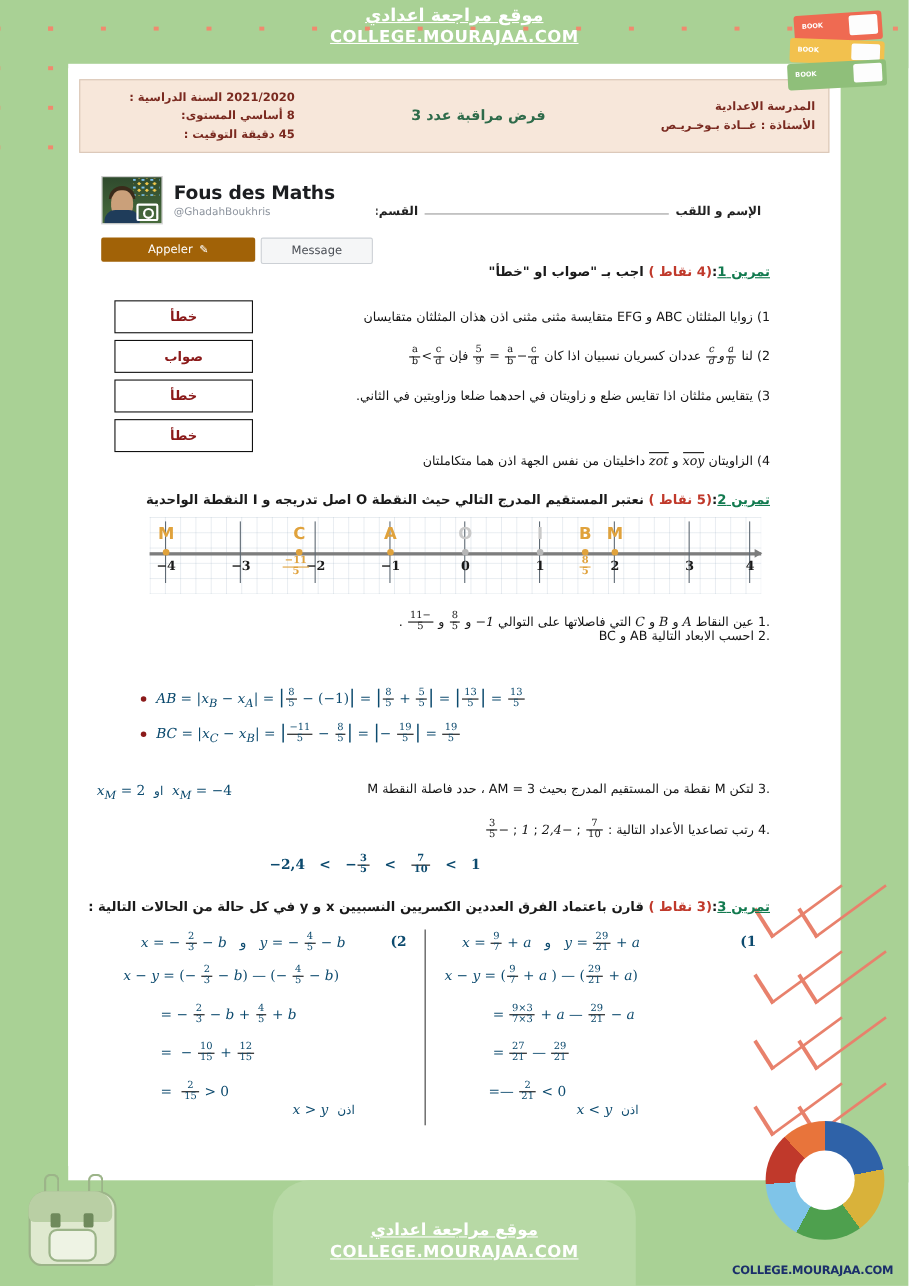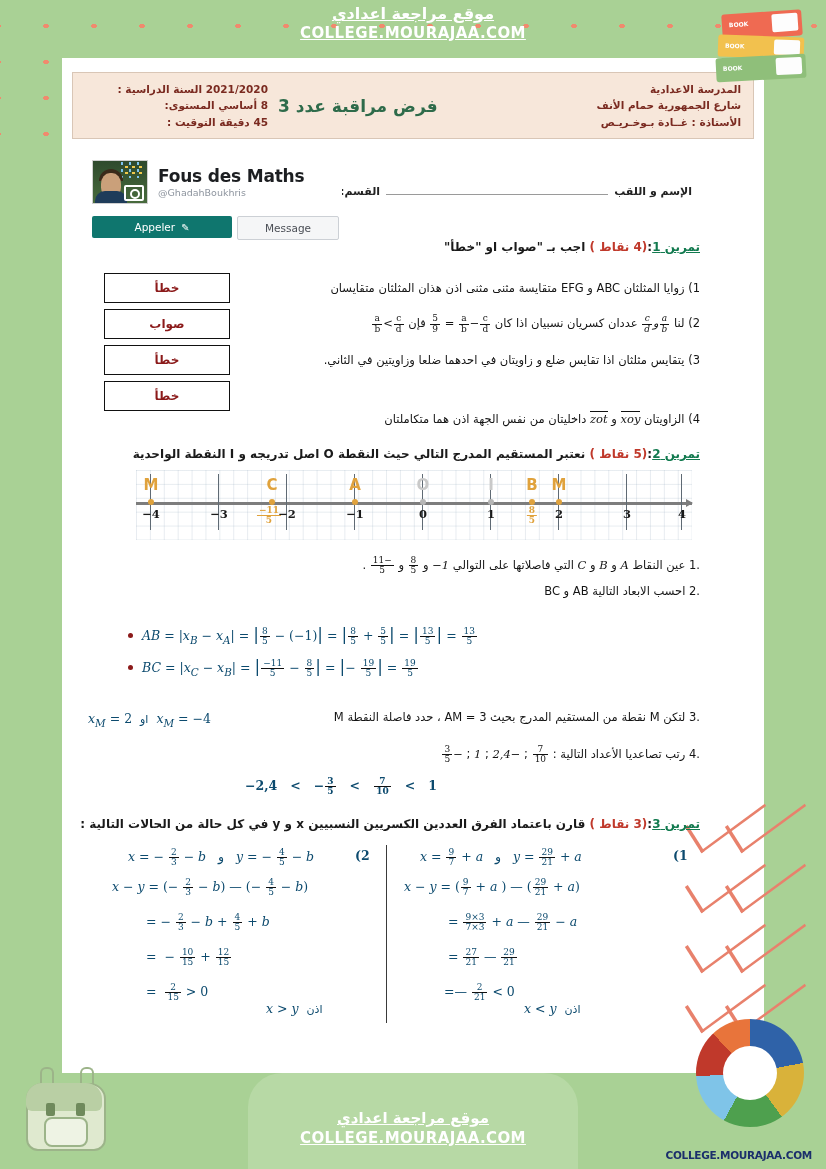--- a/index.html
+++ b/index.html
@@ -65,22 +65,22 @@
     background:#f7e7da; border:1px solid #d9c6b6;
     display:flex; align-items:center;
   }
   .hdr-left, .hdr-right {
     color:#7a2a20; font-weight:bold; font-size:10.5px; line-height:1.55;
     direction:rtl; text-align:right;
   }
   .hdr-left { width:195px; padding-right:10px; }
   .hdr-right { width:245px; padding-right:12px; margin-left:auto; }
   .hdr-center {
-    flex:1; text-align:left;
-    color:#2e6b4a; font-weight:bold; font-size:17px; direction:rtl;
+    flex:1; text-align:right;
+    color:#2e6b4a; font-weight:bold; font-size:13px; direction:rtl;
   }
 
   
   .namebar {
     position:absolute; left:340px; top:176px; width:352px; height:22px;
     direction:rtl; color:#222; font-weight:bold; font-size:11px;
     display:flex; align-items:flex-end; gap:6px;
   }
   .namebar .lbl { white-space:nowrap; }
   .namebar .rule { flex:1; border-bottom:1.4px solid #9a9a9a; margin-bottom:3px; }
@@ -119,21 +119,21 @@
     border:2px solid #ffffff; border-radius:2px;
   }
   .fb-avatar .cam:after {
     content:""; position:absolute; left:4px; top:2px; width:6px; height:6px;
     border:2px solid #ffffff; border-radius:50%;
   }
   .fb-name { font-size:17px; font-weight:bold; color:#1c1e21; letter-spacing:-0.2px; }
   .fb-handle { font-size:9.5px; color:#8d949e; margin-top:1px; }
   .fb-btns { display:flex; gap:5px; margin-top:12px; }
   .fb-btn-call {
-    width:140px; height:22px; background:#0f766e; color:#ffffff;
+    width:140px; height:22px; background:#a16207; color:#ffffff;
     font-size:10.5px; display:flex; align-items:center; justify-content:center;
     gap:6px; border-radius:2px;
   }
   .fb-btn-msg {
     width:100px; height:22px; background:#f5f6f7; border:1px solid #ccd0d5;
     color:#4b4f56; font-size:10.5px; display:flex; align-items:center;
     justify-content:center; border-radius:2px;
   }
   .pencil-ic { font-size:10px; }
 
@@ -339,21 +339,20 @@
     <div>
       <span>45 دقيقة</span>
       <span>التوقيت  :</span>
     </div>
   </div>
 
   <div class="hdr-center">فرض مراقبة عدد 3</div>
 
   <div class="hdr-right">
     <div>المدرسة الاعدادية</div>
-    <div>شارع الجمهورية  حمام الأنف</div>
     <div>الأستاذة : غــادة بـوخـريـص</div>
   </div>
 </div>
 
 <div class="namebar">
   <span class="lbl">الإسم و اللقب</span>
   <span class="rule"></span>
   <span class="lbl">القسم:</span>
 </div>
 
@@ -508,21 +507,21 @@
   <span class="it">C</span>
   <span>التي فاصلاتها على التوالي</span>
   <span class="it">1−</span>
   <span>و</span>
   <span class="fracU"><span class="n">8</span><span class="d">5</span></span>
   <span>و</span>
   <span class="fracU"><span class="n">−11</span><span class="d">5</span></span>
   <span>.</span>
 </div>
 
-<div class="mtxt" style="right:126px; top:584px;">.2  احسب الابعاد التالية  AB  و  BC</div>
+<div class="mtxt" style="right:126px; top:571px;">.2  احسب الابعاد التالية  AB  و  BC</div>
 
 <div class="bullet" style="left:128px; top:633px;"></div>
 <div class="mline" style="left:142px; top:624px;">
   <span class="it">AB</span> = |<span class="it">x<sub>B</sub></span> − <span class="it">x<sub>A</sub></span>| =
   <span style="font-size:17px;">|</span><span class="fracU"><span class="n">8</span><span class="d">5</span></span> − (−1)<span style="font-size:17px;">|</span> =
   <span style="font-size:17px;">|</span><span class="fracU"><span class="n">8</span><span class="d">5</span></span> + <span class="fracU"><span class="n">5</span><span class="d">5</span></span><span style="font-size:17px;">|</span> =
   <span style="font-size:17px;">|</span><span class="fracU"><span class="n">13</span><span class="d">5</span></span><span style="font-size:17px;">|</span> =
   <span class="fracU"><span class="n">13</span><span class="d">5</span></span>
 </div>
 

